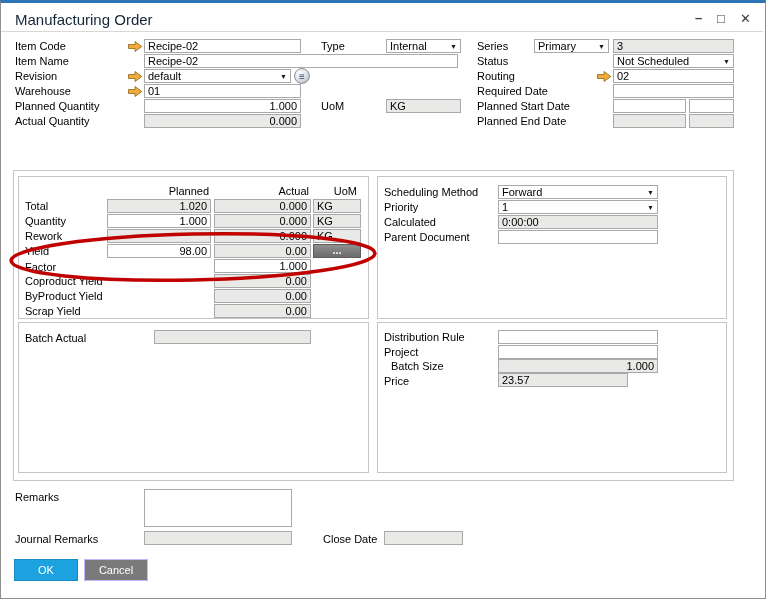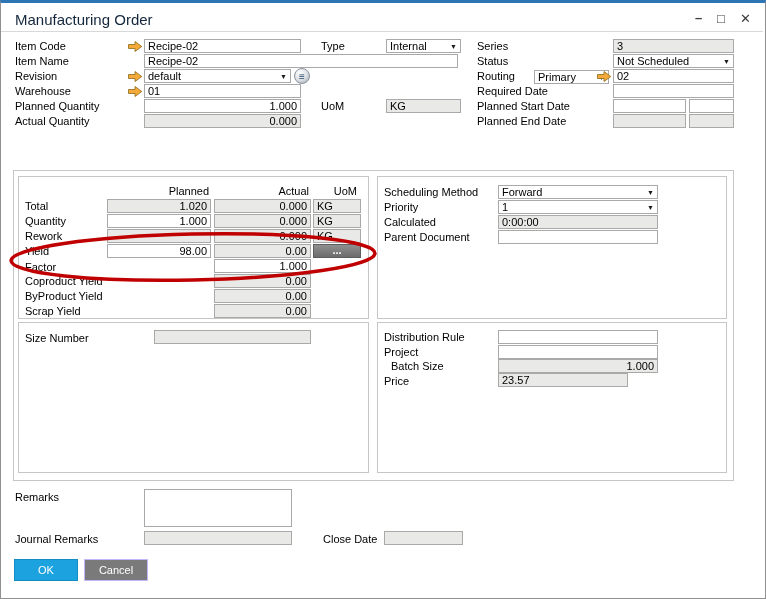--- a/index.html
+++ b/index.html
@@ -72,21 +72,21 @@
 
   <div class="lbl" style="left:320px;top:37px;">Type</div>
   <div class="fld combo" style="left:385px;top:36px;width:75px;">
     <span>Internal</span>
     <span class="dd">▼</span>
   </div>
   <div class="lbl" style="left:320px;top:97px;">UoM</div>
   <div class="fld dis" style="left:385px;top:96px;width:75px;">KG</div>
 
   <div class="lbl" style="left:476px;top:37px;">Series</div>
-  <div class="fld combo" style="left:533px;top:36px;width:75px;margin-top:31px;">
+  <div class="fld combo" style="left:533px;top:36px;width:75px;">
     <span>Primary</span>
     <span class="dd">▼</span>
   </div>
   <div class="fld dis" style="left:612px;top:36px;width:121px;">3</div>
 
   <div class="lbl" style="left:476px;top:52px;">Status</div>
   <div class="fld combo" style="left:612px;top:51px;width:121px;">
     <span>Not Scheduled</span>
     <span class="dd">▼</span>
   </div>
@@ -166,21 +166,21 @@
     <span>1</span>
     <span class="dd">▼</span>
   </div>
 
   <div class="lbl" style="left:383px;top:213px;">Calculated</div>
   <div class="fld dis" style="left:497px;top:212px;width:160px;">0:00:00</div>
 
   <div class="lbl" style="left:383px;top:228px;">Parent Document</div>
   <div class="fld" style="left:497px;top:227px;width:160px;"></div>
 
-  <div class="lbl" style="left:24px;top:329px;">Size Number</div>
+  <div class="lbl" style="left:24px;top:329px;">Batch Actual</div>
   <div class="fld dis" style="left:153px;top:327px;width:157px;"></div>
 
   <div class="lbl" style="left:383px;top:328px;">Distribution Rule</div>
   <div class="fld" style="left:497px;top:327px;width:160px;"></div>
 
   <div class="lbl" style="left:383px;top:343px;">Project</div>
   <div class="fld" style="left:497px;top:342px;width:160px;"></div>
 
   <div class="lbl" style="left:383px;top:357px;padding-left:7px;">Batch Size</div>
   <div class="fld dis num" style="left:497px;top:356px;width:160px;">1.000</div>

